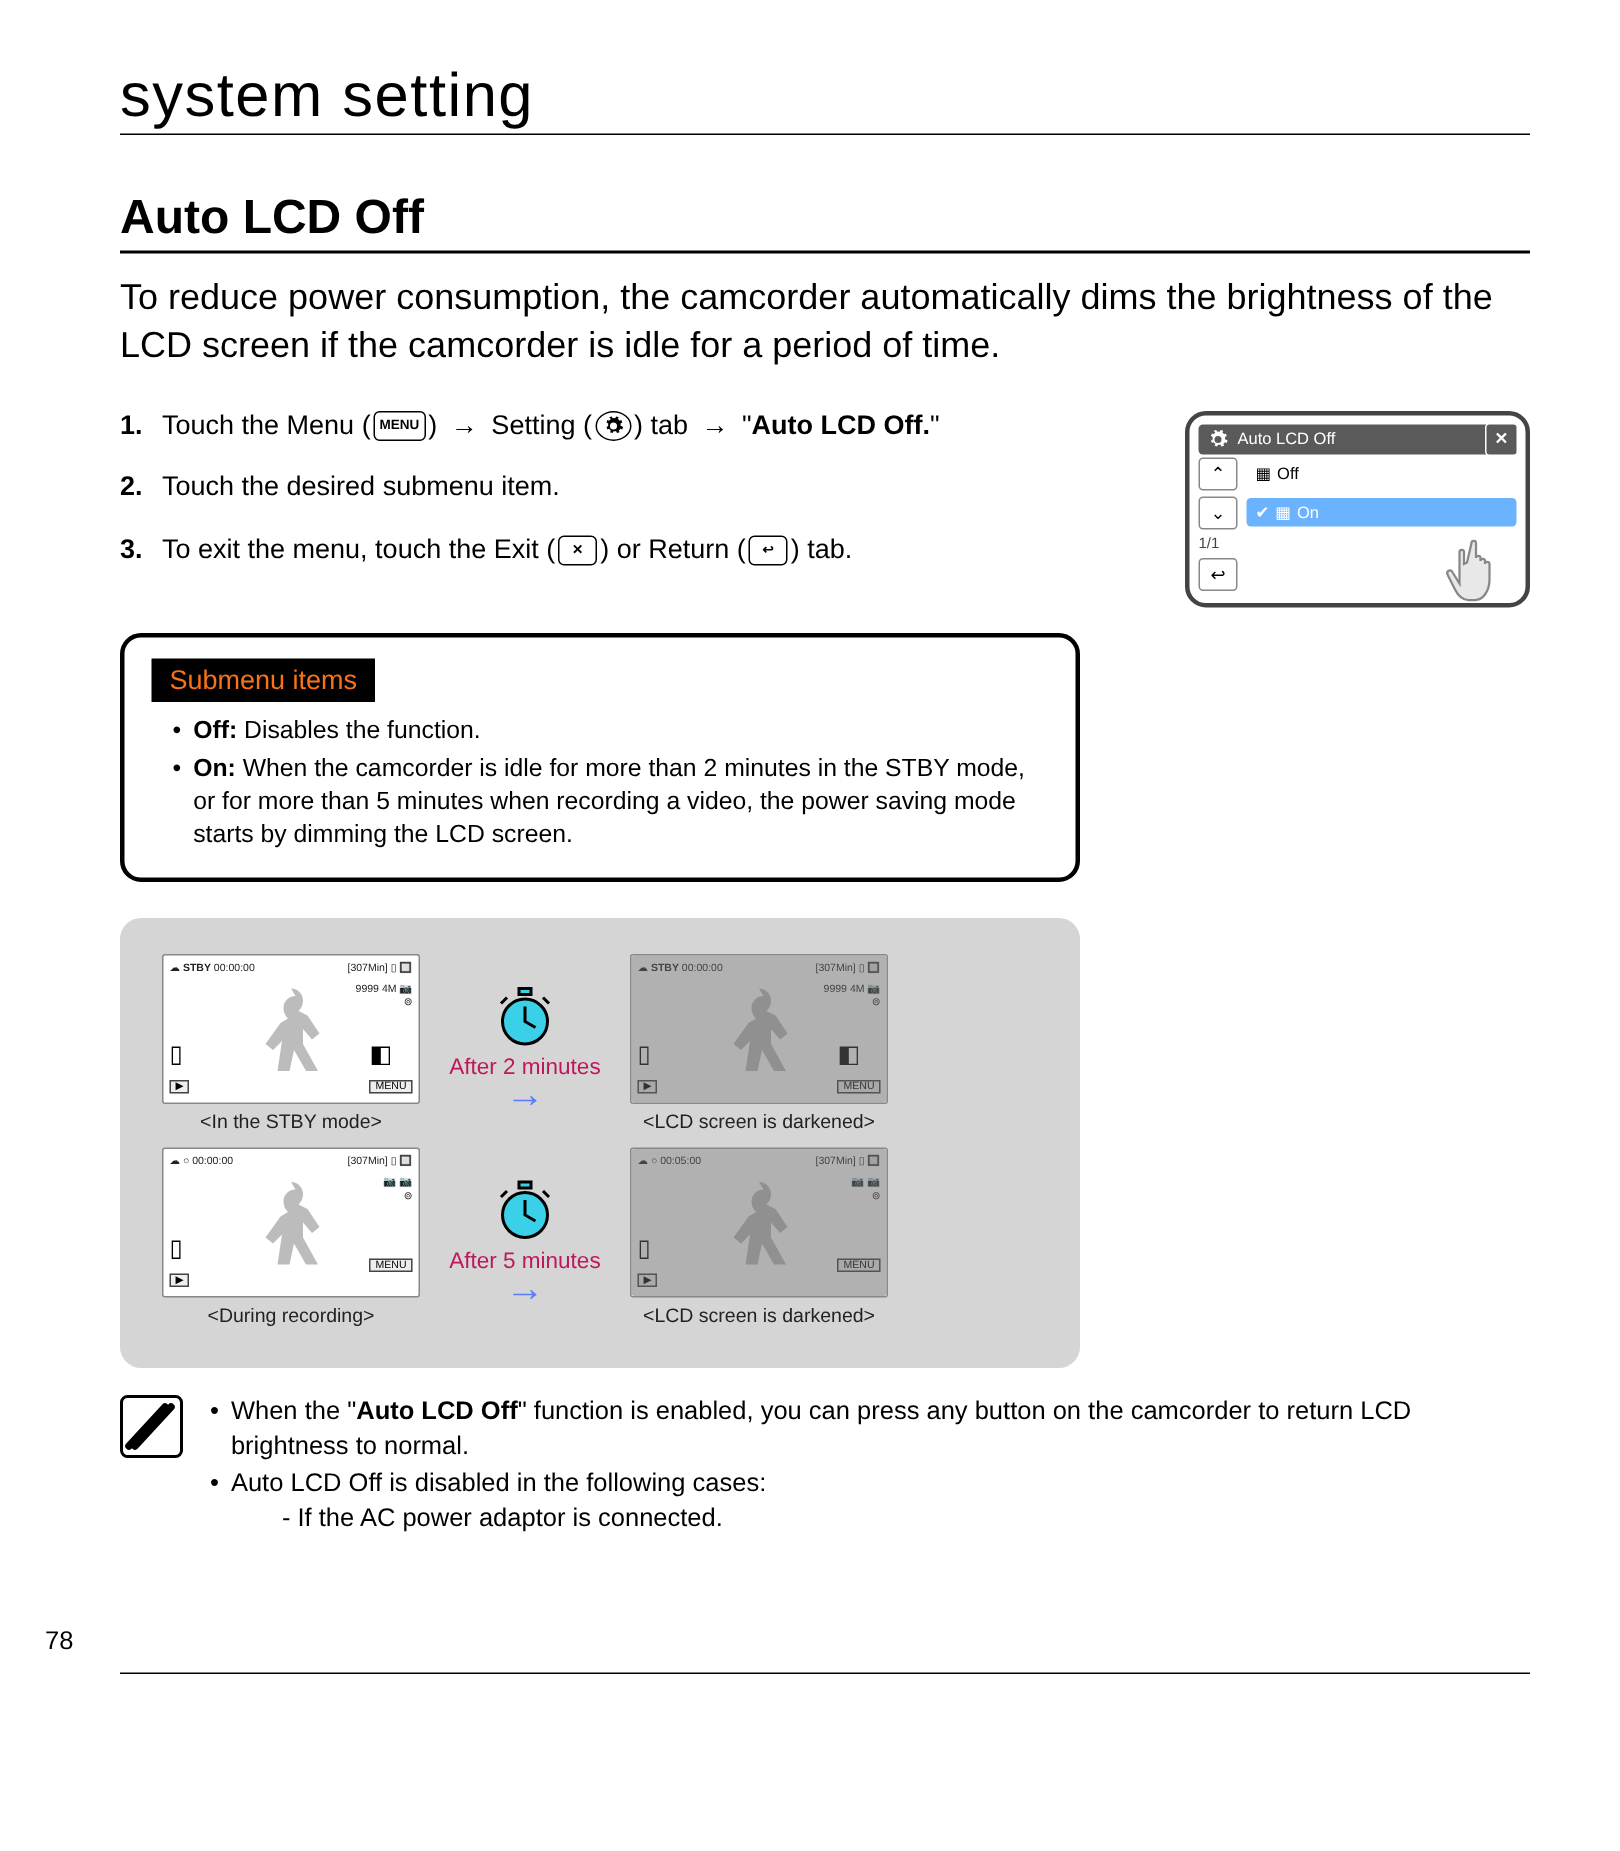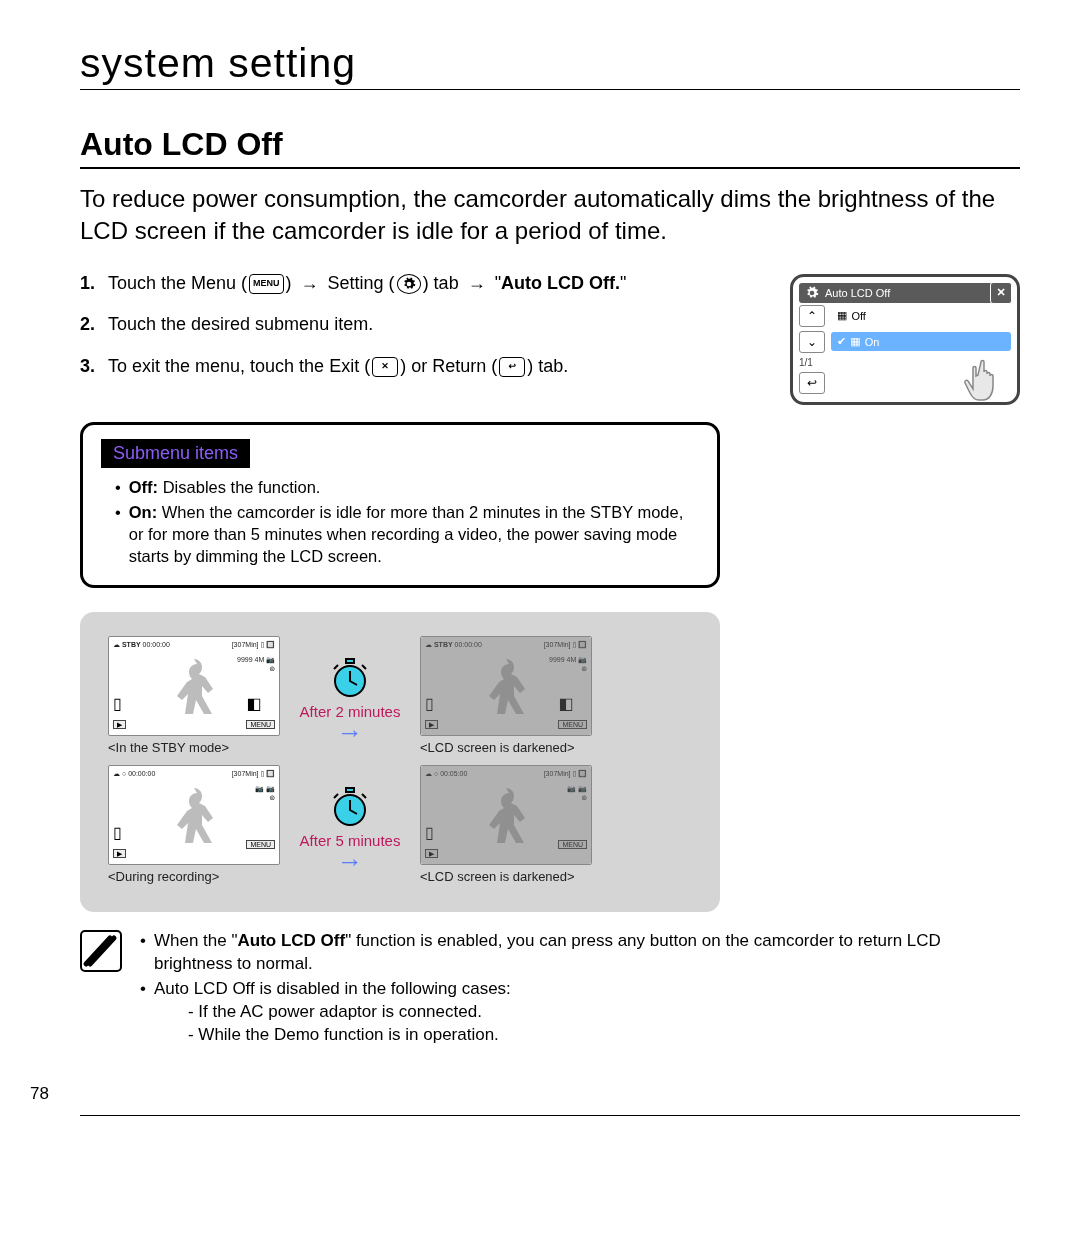--- a/index.html
+++ b/index.html
@@ -108,21 +108,21 @@
 
   
   .submenu-box {
     border: 3px solid #000;
     border-radius: 14px;
     padding: 14px 18px 16px 18px;
     margin-top: 40px;
     width: 640px;
   }
   .submenu-label {
-    display:inline-block;background:#000;color:#8b5cf6;
+    display:inline-block;background:#000;color:#f97316;
     padding:4px 12px;font-size:18px;margin-bottom:8px;
   }
   .submenu-list { list-style:none; font-size:16.5px; line-height:1.35;}
   .submenu-list li { display:flex; margin-bottom:2px;}
   .submenu-list .dot{margin:0 8px 0 14px;}
   .submenu-list b{font-weight:700;}
 
   
   .diagram-panel {
     background:#d5d5d5;border-radius:14px;
@@ -138,21 +138,21 @@
   }
   .mini .silh{
     position:absolute;left:50%;top:52%;transform:translate(-50%,-50%);
     width:60px;height:62px;
   }
   .mini-bar{font-size:7px;display:flex;justify-content:space-between;color:#222;}
   .mini-bar span{white-space:nowrap;}
   .mini-side{position:absolute;right:4px;top:18px;font-size:7px;text-align:right;line-height:1.3;color:#222;}
   .mini-bot{position:absolute;bottom:4px;left:4px;right:4px;display:flex;justify-content:space-between;align-items:center;}
   .mini-btn{border:1px solid #444;font-size:7px;padding:0 3px;background:#eee;}
-  .mini-cap{text-align:left;font-size:13px;color:#222;margin-top:4px;}
+  .mini-cap{text-align:center;font-size:13px;color:#222;margin-top:4px;}
   .between{width:120px;text-align:center;}
   .between .clock{margin:0 auto 4px auto;}
   .between .lbl{font-size:15px;color:#be185d;margin-bottom:2px;}
   .between .arr{font-size:26px;color:#5a7dff;font-weight:700;line-height:.6;}
 
   
   .note-block{display:flex;gap:14px;margin-top:18px;font-size:17px;line-height:1.35;}
   .note-icon{width:42px;height:42px;flex-shrink:0;}
   .note-list{list-style:none;}
   .note-list > li{display:flex;margin-bottom:2px;}
@@ -357,21 +357,20 @@
       <li>
           <span class="dot">•</span>
           <span><span>When the "</span><b>Auto LCD Off</b><span>" function is enabled, you can press any button on the camcorder to return LCD brightness to normal.</span></span>
         </li>
       <li>
           <span class="dot">•</span>
         <span>
           <span>Auto LCD Off is disabled in the following cases:</span>
           <ul class="sub-list">
             <li>If the AC power adaptor is connected.</li>
-            <li>While the Demo function is in operation.</li>
           </ul>
         </span>
       </li>
     </ul>
   </div>
 
 </div>
 
 <div class="page-num">78</div>
 <hr class="foot">

